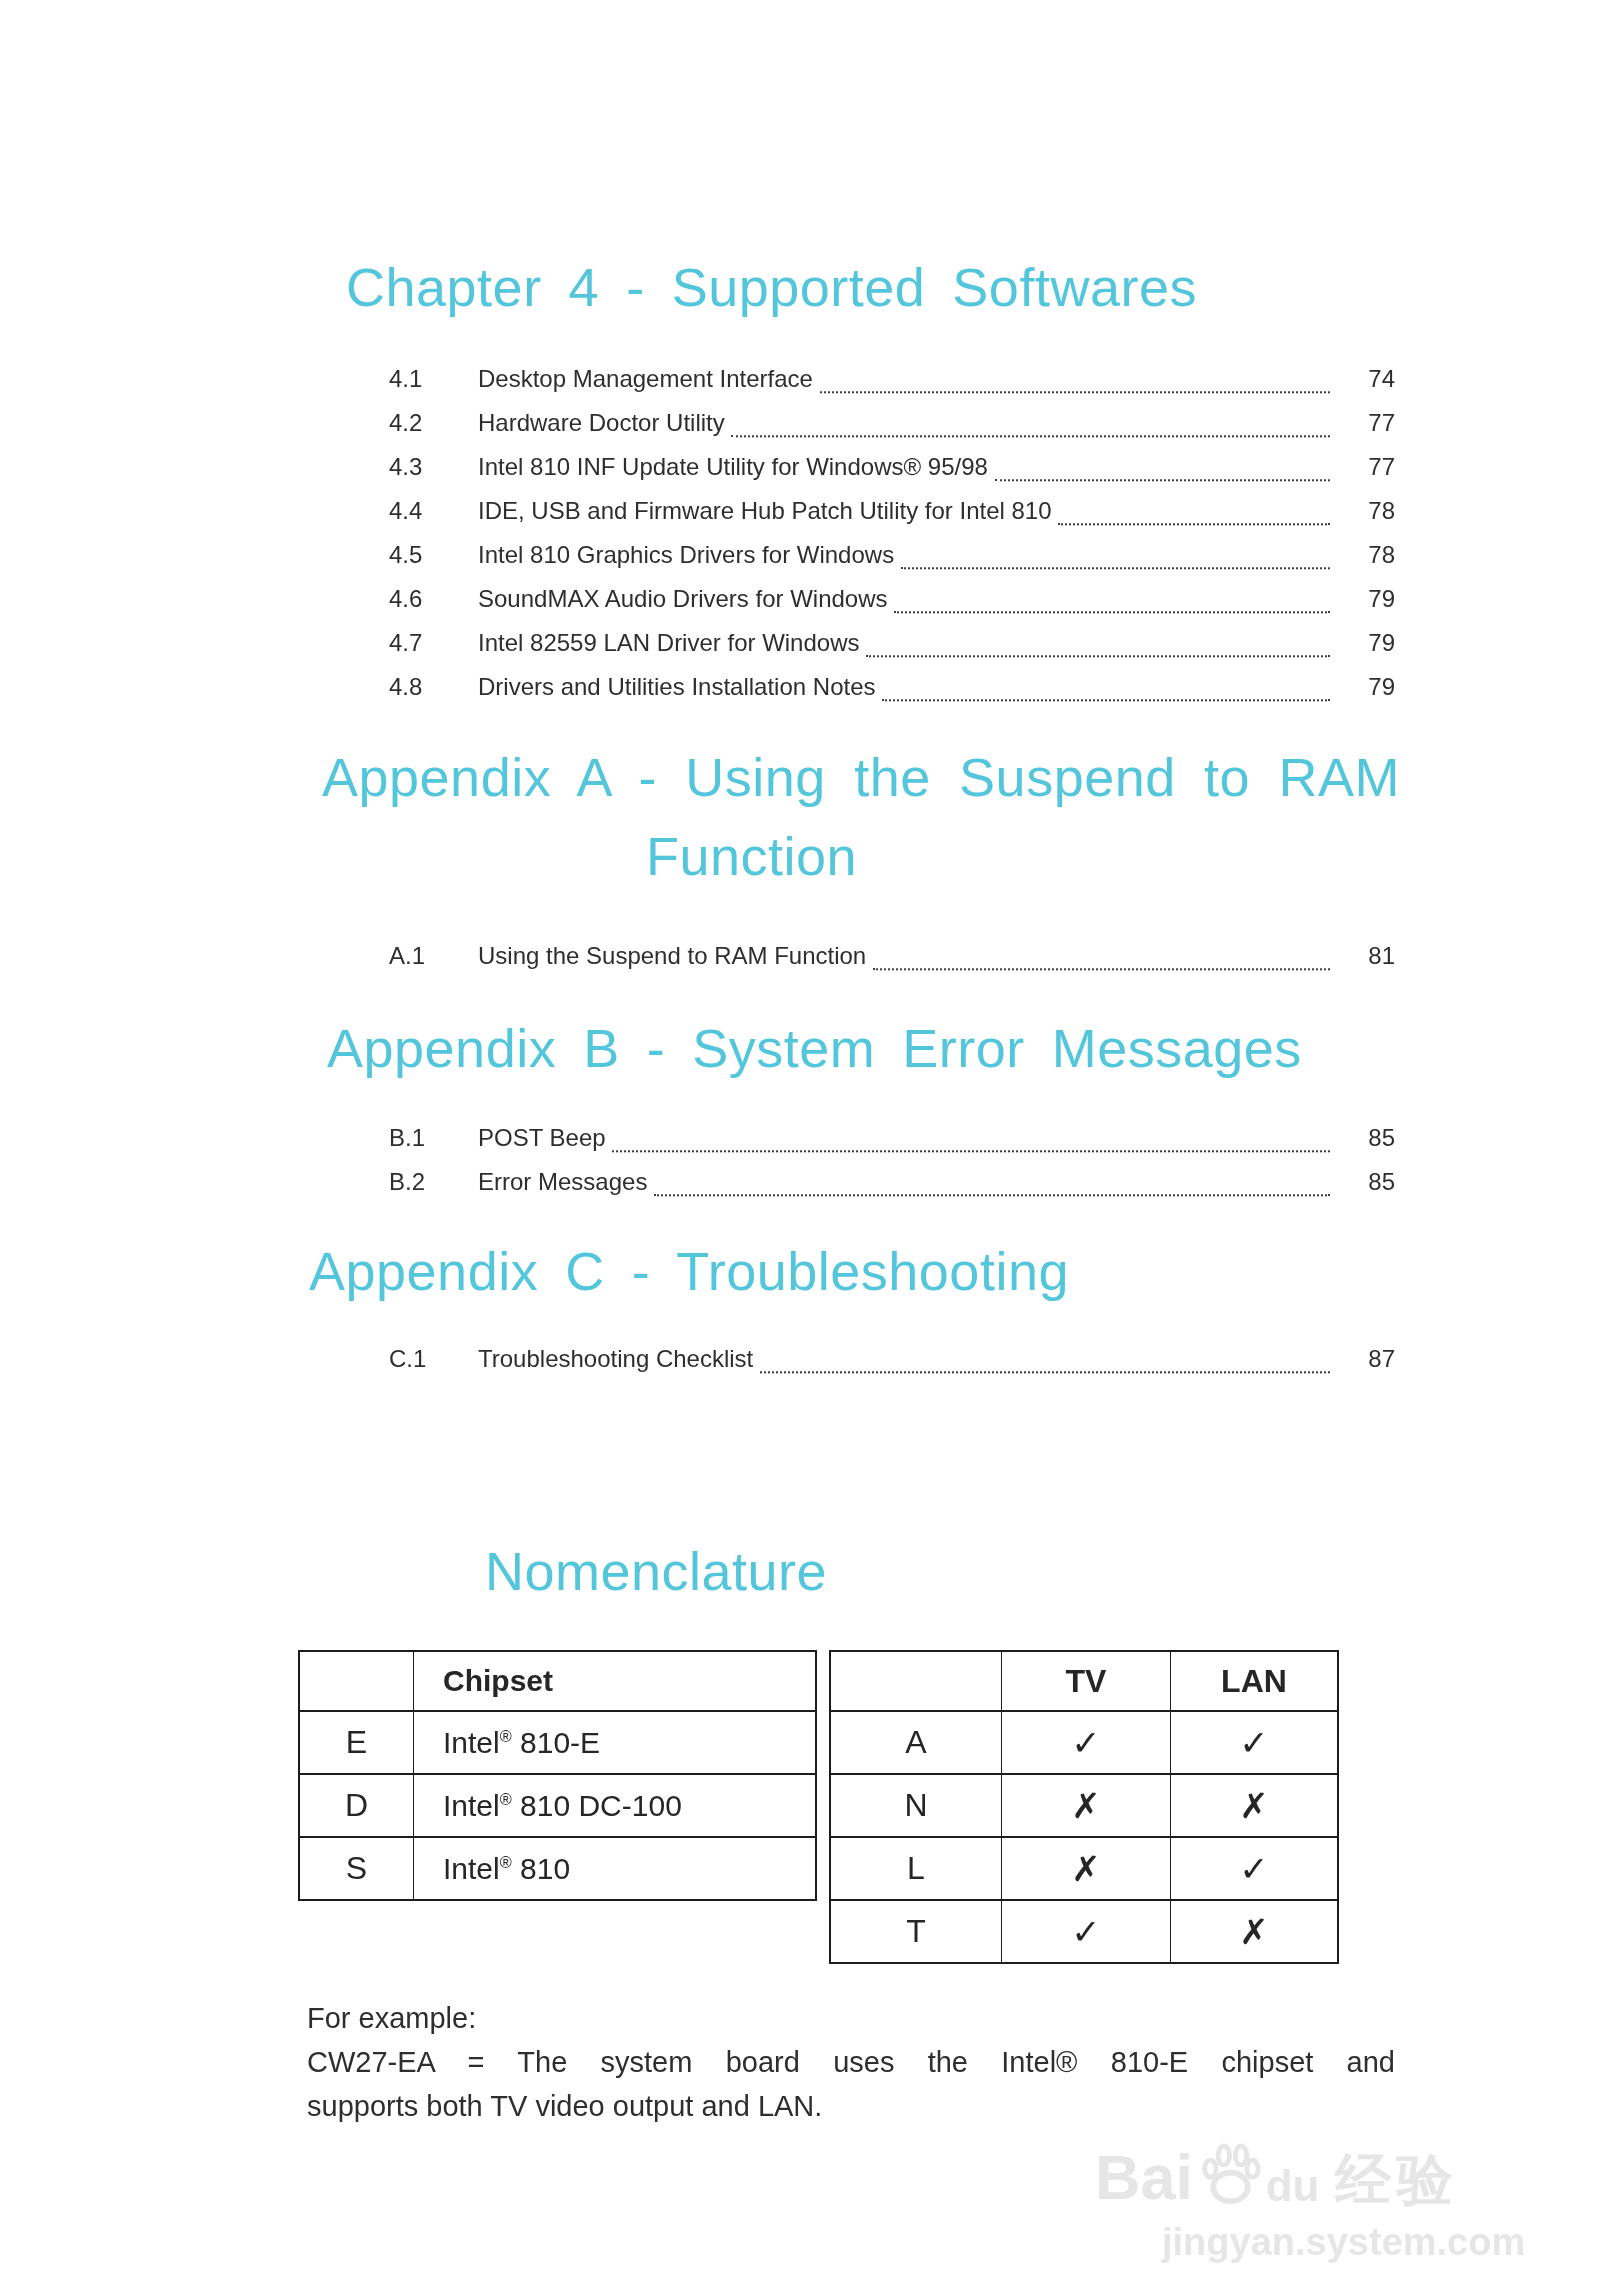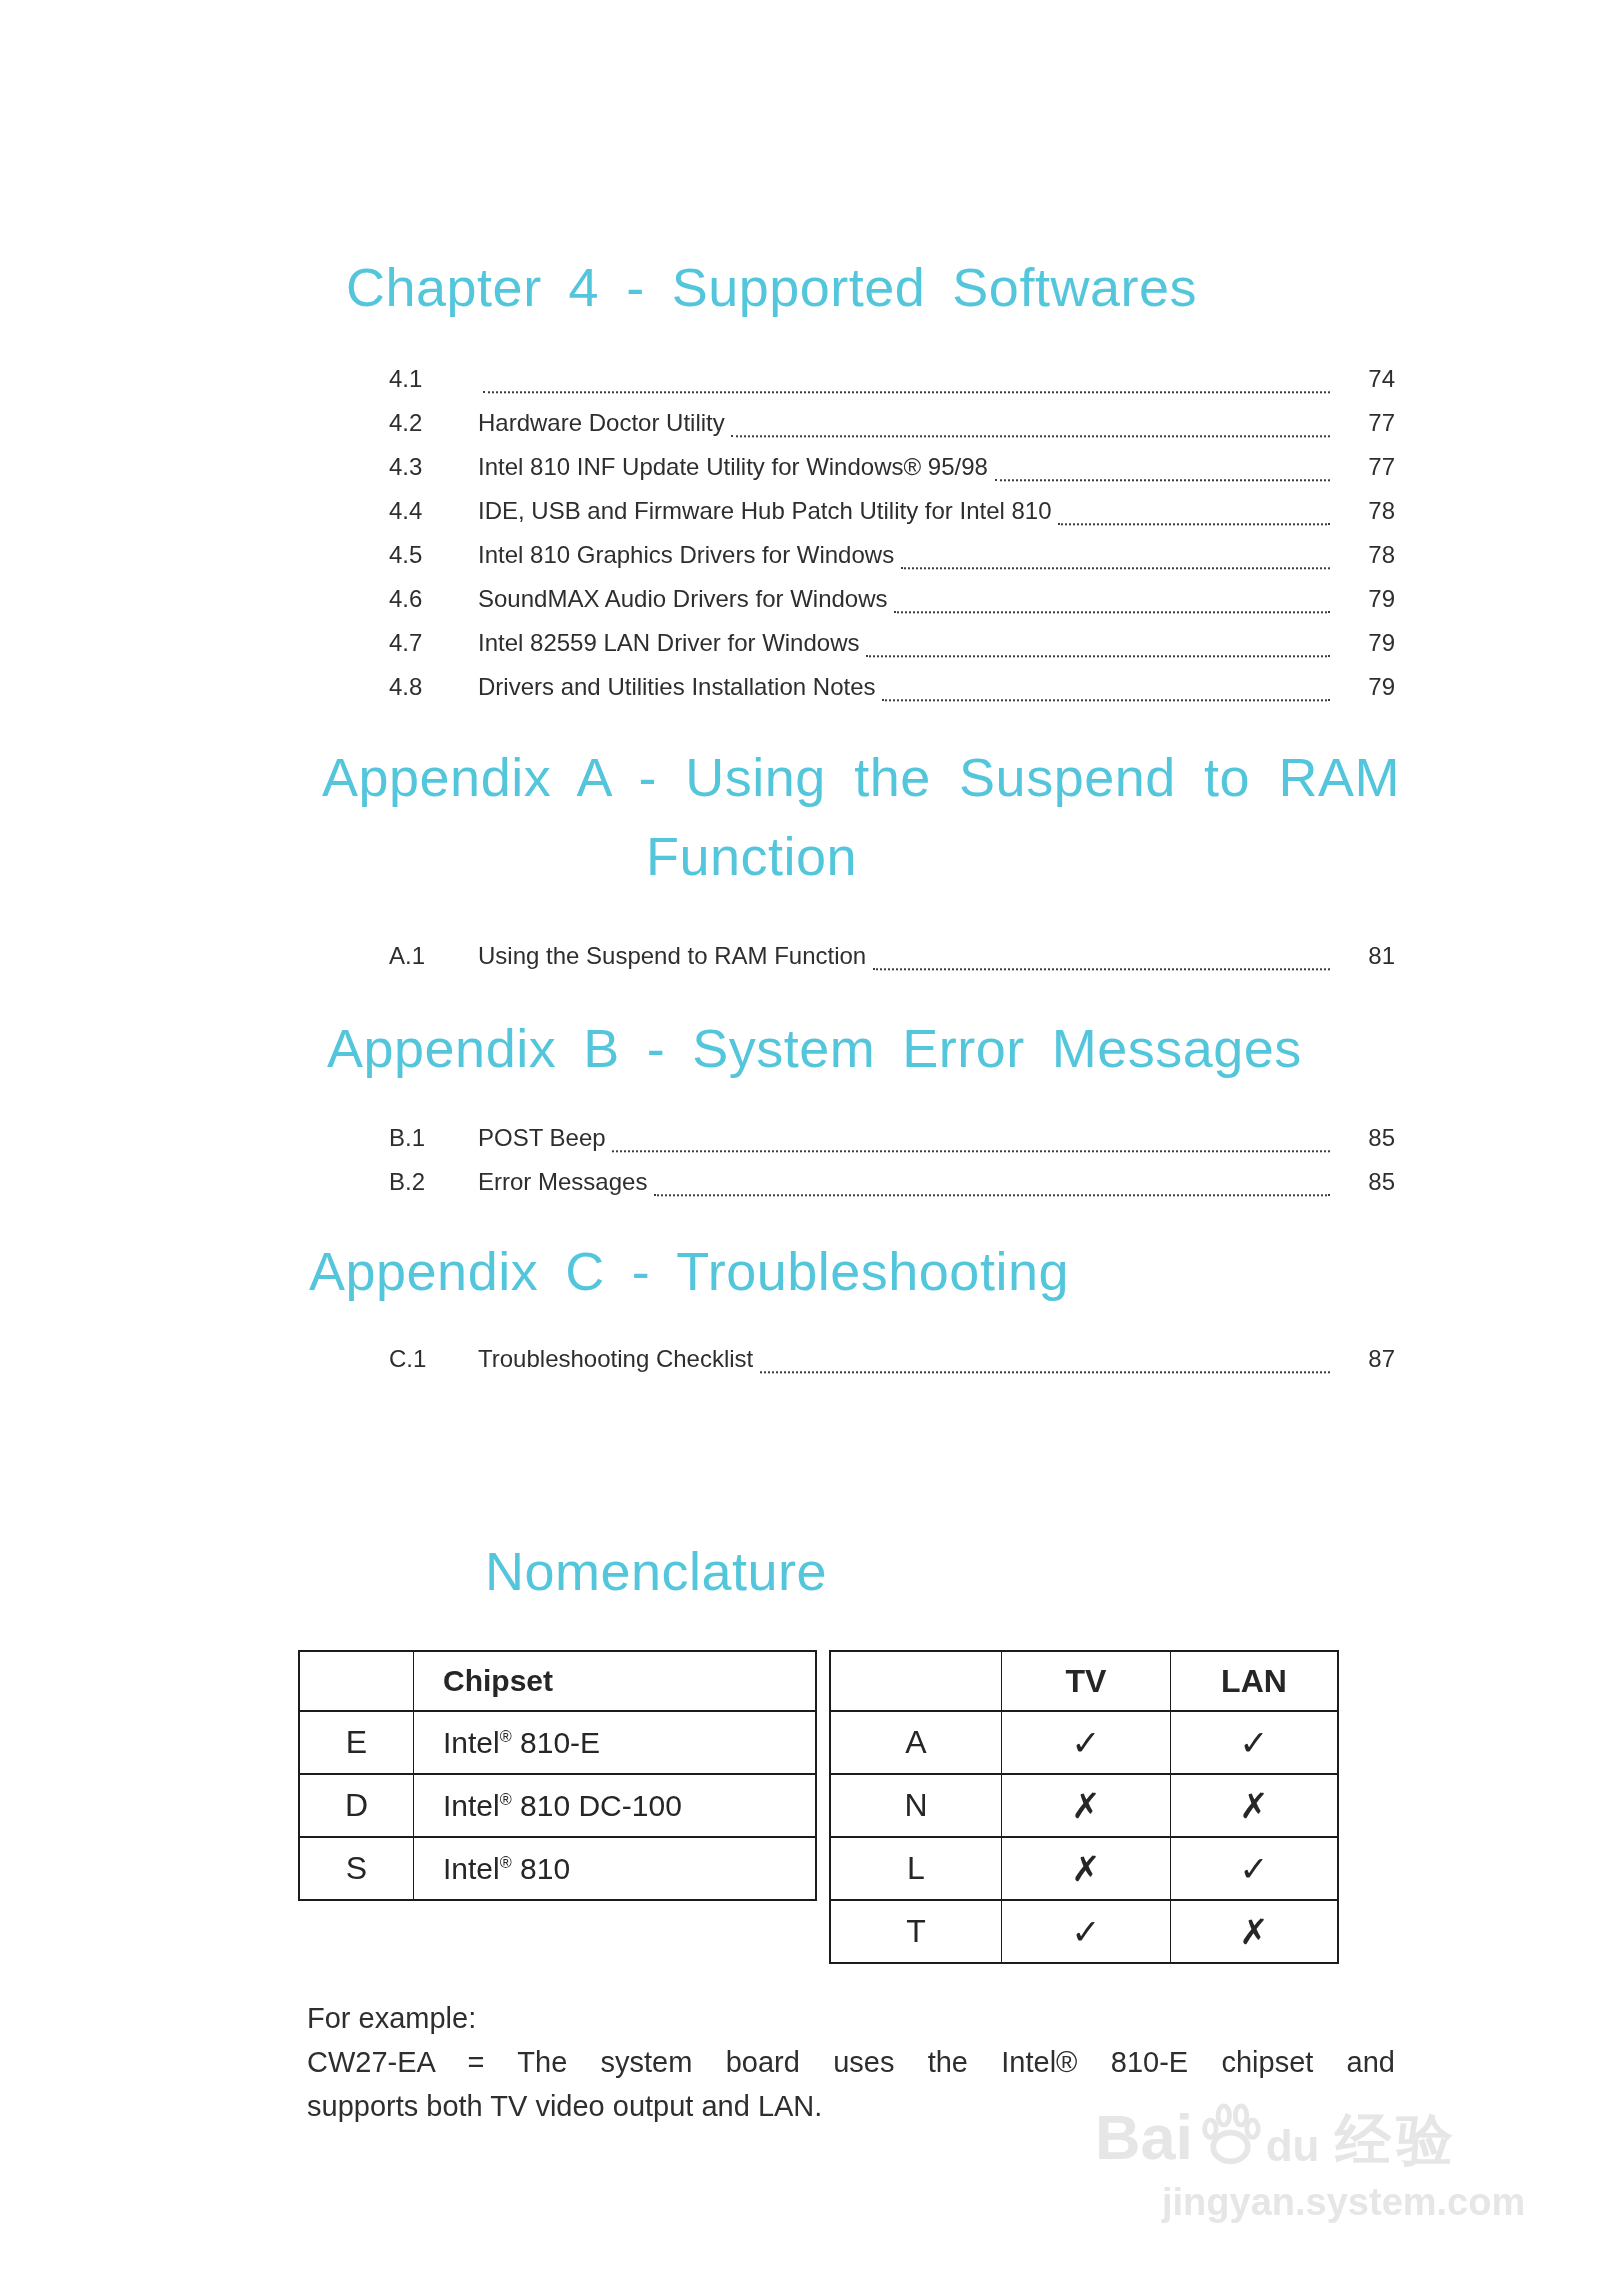--- a/index.html
+++ b/index.html
@@ -96,37 +96,38 @@
   .example .just { text-align: justify; text-align-last: justify; }
   
   .watermark {
     position: absolute;
     left: 1095px;
     top: 2102px;
     color: #e6e6e6;
     font-weight: bold;
     user-select: none;
   }
-  .wm-row1 { display: flex; align-items: flex-end; }
+  .wm-row1 { display: flex; align-items: flex-end; margin-top: 40px; }
   .wm-bai { font-size: 63px; line-height: 67px; }
   .wm-du  { font-size: 44px; line-height: 50px; margin-left: 1.9px; }
   .wm-cjk { font-size: 56px; line-height: 63px; margin-left: 15.4px; letter-spacing: 5.8px; }
   .wm-paw { margin: 0 0 1.9px 3.8px; }
   .wm-row2 { font-size: 38px; line-height: 44px; margin: 9.6px 0 0 67px; }
 </style>
 </head>
 <body>
 
 <div class="page">
 
   <div class="heading spread" style="left:346px; top:257px;">Chapter 4 - Supported Softwares</div>
 
   <div class="toc" style="top:357px;">
     <div class="toc-row">
       <span class="toc-num">4.1</span>
+      <span class="toc-title">Desktop Management Interface</span>
       <span class="toc-leader"></span>
       <span class="toc-page">74</span>
     </div>
     <div class="toc-row">
       <span class="toc-num">4.2</span>
       <span class="toc-title">Hardware Doctor Utility</span>
       <span class="toc-leader"></span>
       <span class="toc-page">77</span>
     </div>
     <div class="toc-row">

